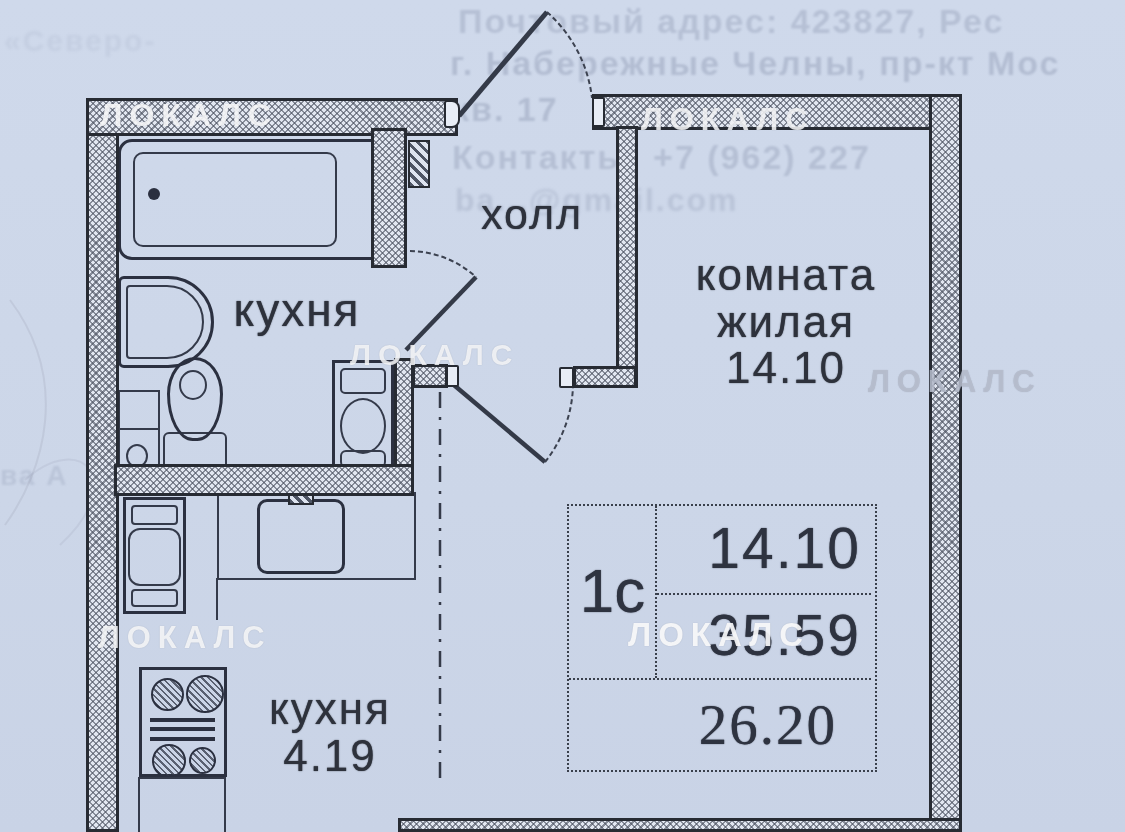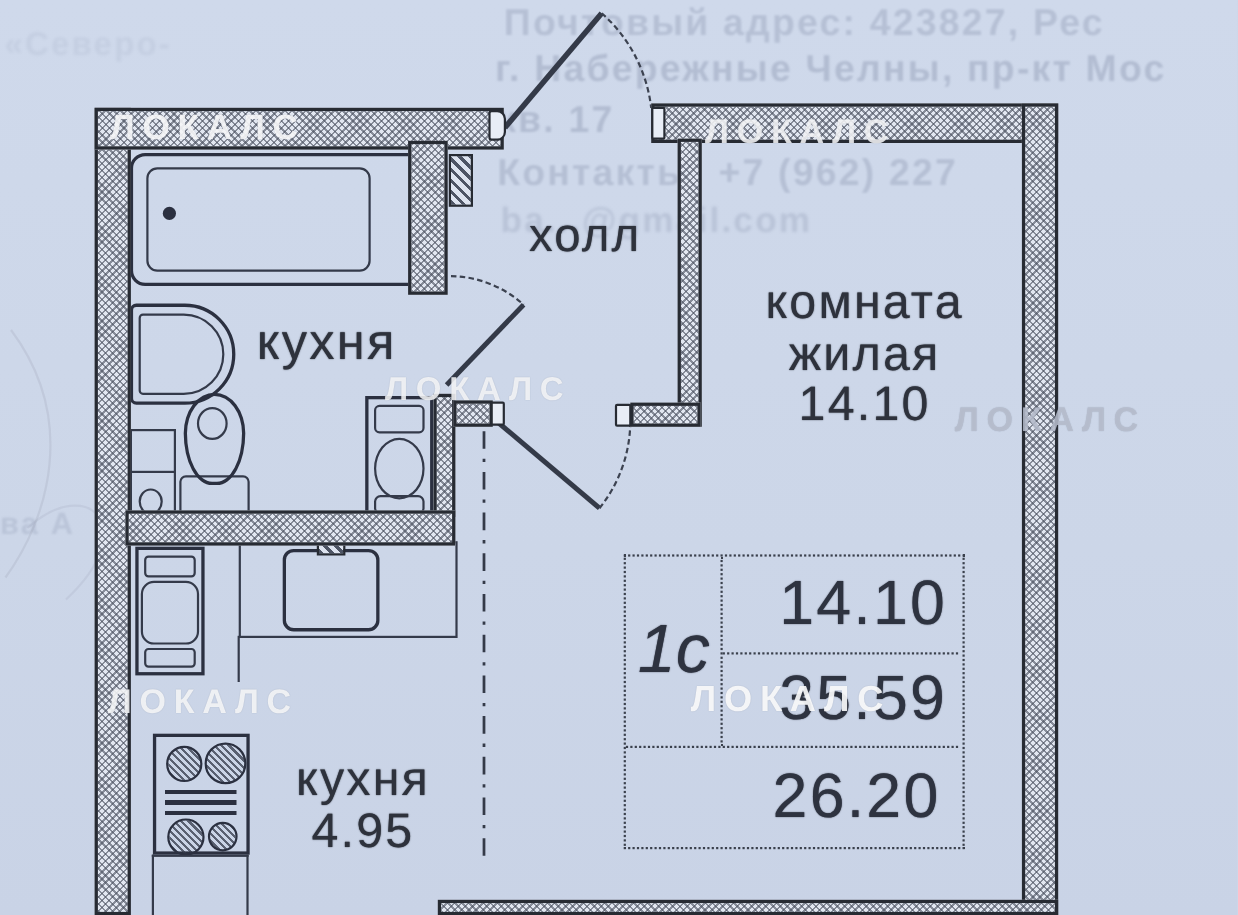--- a/index.html
+++ b/index.html
@@ -27,21 +27,21 @@
 
   
   .tline{position:absolute;z-index:2;}
   .t-outer{border:2.5px dotted #3a404c;}
   .t-v{border-left:2.5px dotted #3a404c;width:0;}
   .t-h{border-top:2.5px dotted #3a404c;height:0;}
   .tnum{position:absolute;display:flex;align-items:center;justify-content:flex-end;
     color:#2e3340;font-size:57px;letter-spacing:2px;z-index:2;
     text-shadow:0 0 1.2px #2e3340;}
   .tcell1{position:absolute;display:flex;align-items:center;justify-content:center;
-    color:#2e3340;font-size:62px;z-index:2;text-shadow:0 0 1.2px #2e3340;font-style:italic;}
+    color:#2e3340;font-size:62px;z-index:2;text-shadow:0 0 1.2px #2e3340;}
 
   
   .roomlabel{position:absolute;display:flex;flex-direction:column;align-items:center;justify-content:flex-end;
     color:#2e323c;z-index:4;text-shadow:0 0 1.3px #2f343e;letter-spacing:2px;margin-top:28px;}
   .roomlabel span{display:block;line-height:1.06;}
 
   
   .wm{position:absolute;font-weight:bold;letter-spacing:7px;z-index:5;white-space:nowrap;
     text-shadow:0 0 1px rgba(110,120,140,.45);}
 
@@ -102,21 +102,21 @@
   <div class="burner" style="left:189px;top:747px;width:27px;height:27px;"></div>
   <div class="fx2" style="left:138px;top:777px;width:88px;height:55px;border-bottom:none;"></div>
 
   <div class="tline t-outer" style="left:567px;top:504px;width:306px;height:264px;"></div>
   <div class="tline t-v" style="left:655px;top:506px;height:172px;"></div>
   <div class="tline t-h" style="left:657px;top:593px;width:214px;"></div>
   <div class="tline t-h" style="left:569px;top:678px;width:302px;"></div>
   <div class="tcell1" style="left:570px;top:538px;width:85px;height:104px;">1с</div>
   <div class="tnum" style="left:655px;top:510px;width:206px;height:76px;">14.10</div>
   <div class="tnum" style="left:655px;top:599px;width:206px;height:72px;">35.59</div>
-  <div class="tnum" style="left:567px;top:688px;width:288px;height:72px;">26.20</div>
+  <div class="tnum" style="left:549px;top:688px;width:288px;height:72px;font-family:Liberation Serif, serif;">26.20</div>
 
   <svg class="overlay" width="1125" height="832" viewBox="0 0 1125 832">
     <path d="M459,116 L547,12" stroke="#343a48" stroke-width="5" fill="none"></path>
     <path d="M547,12 A136,136 0 0 1 592,98" stroke="#3c4250" stroke-width="2" fill="none" stroke-dasharray="5 3"></path>
     <path d="M476,277 L406,350" stroke="#343a48" stroke-width="4.5" fill="none"></path>
     <path d="M410,251 A101,101 0 0 1 476,277" stroke="#3c4250" stroke-width="2" fill="none" stroke-dasharray="5 3"></path>
     <path d="M448,380 L545,462" stroke="#343a48" stroke-width="4.5" fill="none"></path>
     <path d="M545,462 A127,127 0 0 0 573,385" stroke="#3c4250" stroke-width="2" fill="none" stroke-dasharray="5 3"></path>
     <path d="M440,392 V778" stroke="#343a48" stroke-width="2.5" fill="none" stroke-dasharray="16 9 3 9"></path>
     <path d="M10,300 C70,380 45,470 5,525" stroke="rgba(148,156,175,0.22)" stroke-width="2" fill="none"></path>
@@ -146,21 +146,21 @@
   <div class="roomlabel" style="left:452px;top:164px;width:160px;font-size:43px;">
     <span>холл</span>
   </div>
   <div class="roomlabel" style="left:660px;top:224px;width:252px;font-size:44px;">
     <span>комната</span>
     <span>жилая</span>
     <span>14.10</span>
   </div>
   <div class="roomlabel" style="left:230px;top:658px;width:200px;font-size:44px;">
     <span>кухня</span>
-    <span>4.95</span>
+    <span>4.19</span>
   </div>
 
   <div class="wm" style="left:100px;top:97px;font-size:32px;color:rgba(255,255,255,0.85);">ЛОКАЛС</div>
   <div class="wm" style="left:641px;top:102px;font-size:31px;color:rgba(255,255,255,0.80);">ЛОКАЛС</div>
   <div class="wm" style="left:350px;top:338px;font-size:30px;color:rgba(255,255,255,0.80);">ЛОКАЛС</div>
   <div class="wm" style="left:868px;top:364px;font-size:31px;color:rgba(186,192,207,0.80);">ЛОКАЛС</div>
   <div class="wm" style="left:98px;top:620px;font-size:31px;color:rgba(255,255,255,0.82);">ЛОКАЛС</div>
   <div class="wm" style="left:628px;top:616px;font-size:33px;color:rgba(255,255,255,0.88);">ЛОКАЛС</div>
 
 </div>

